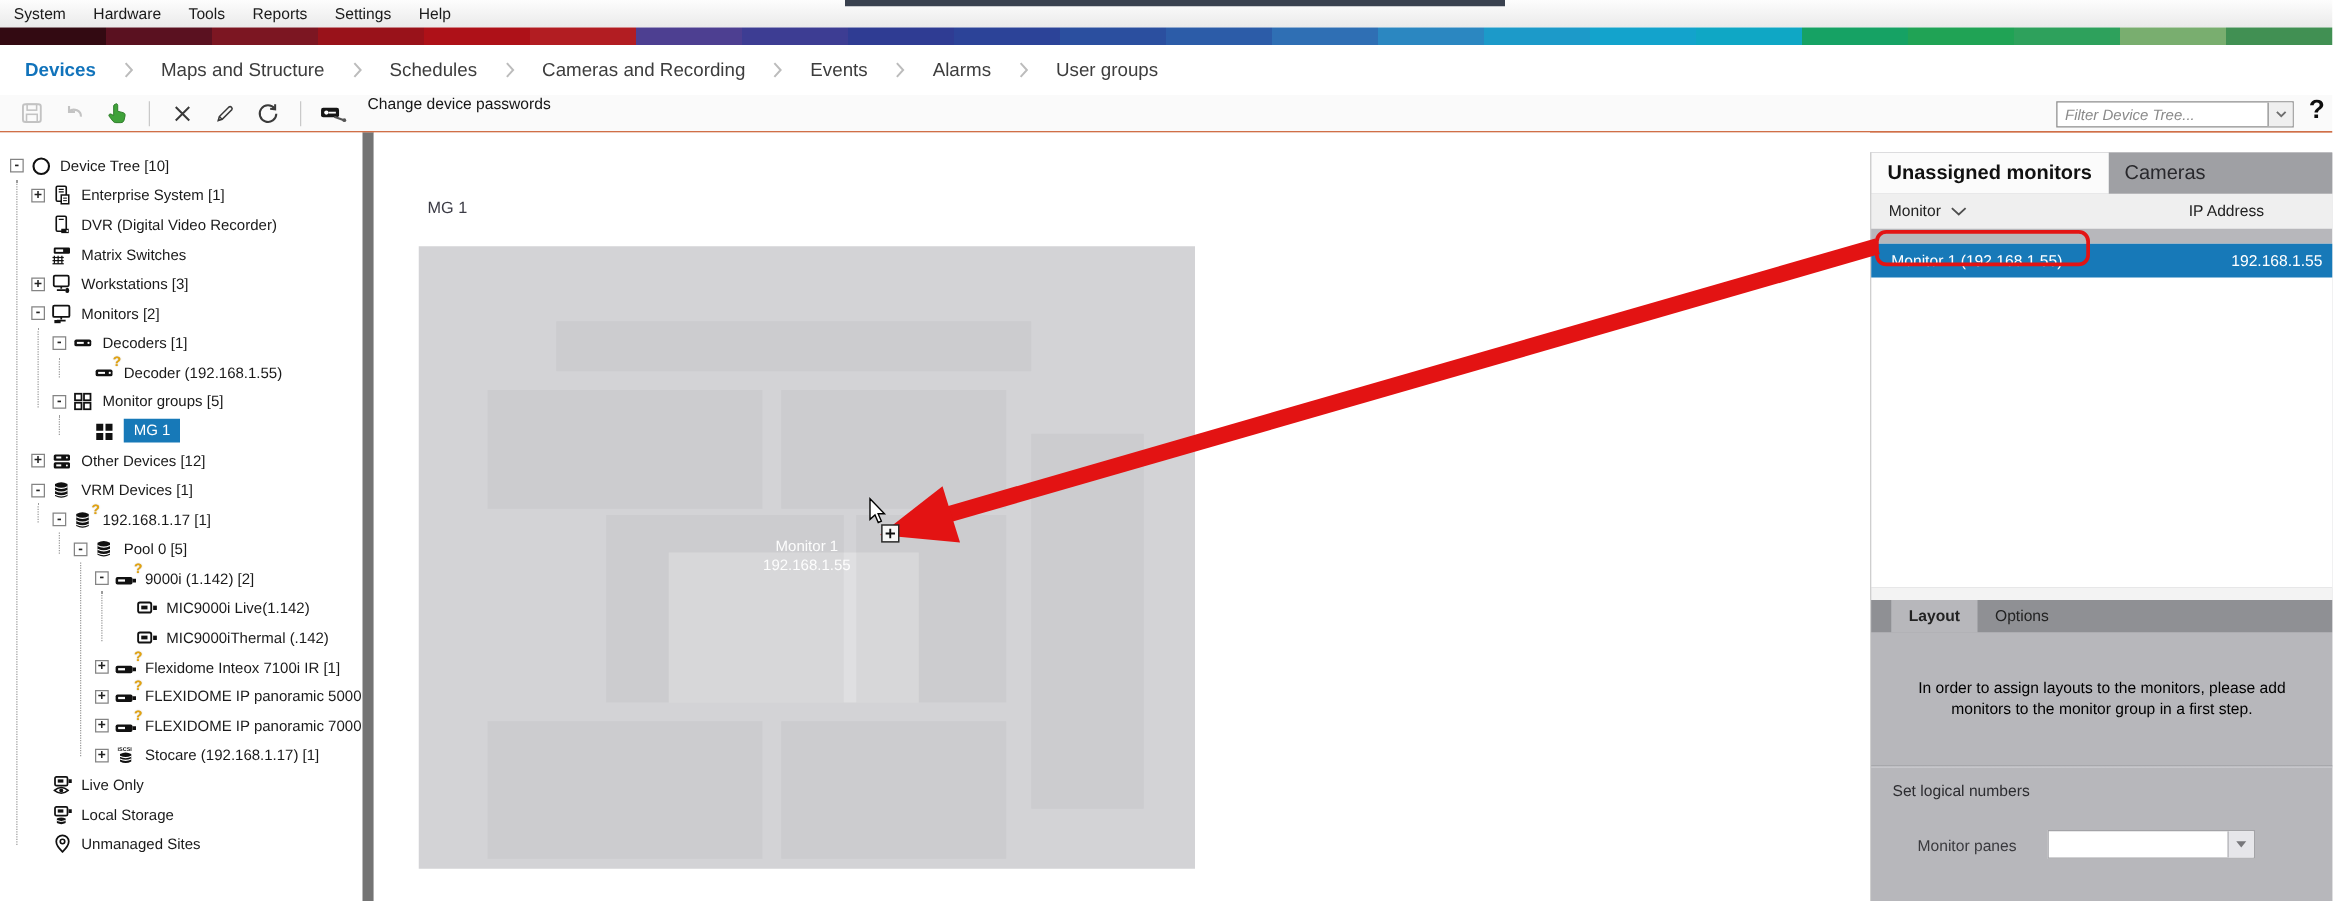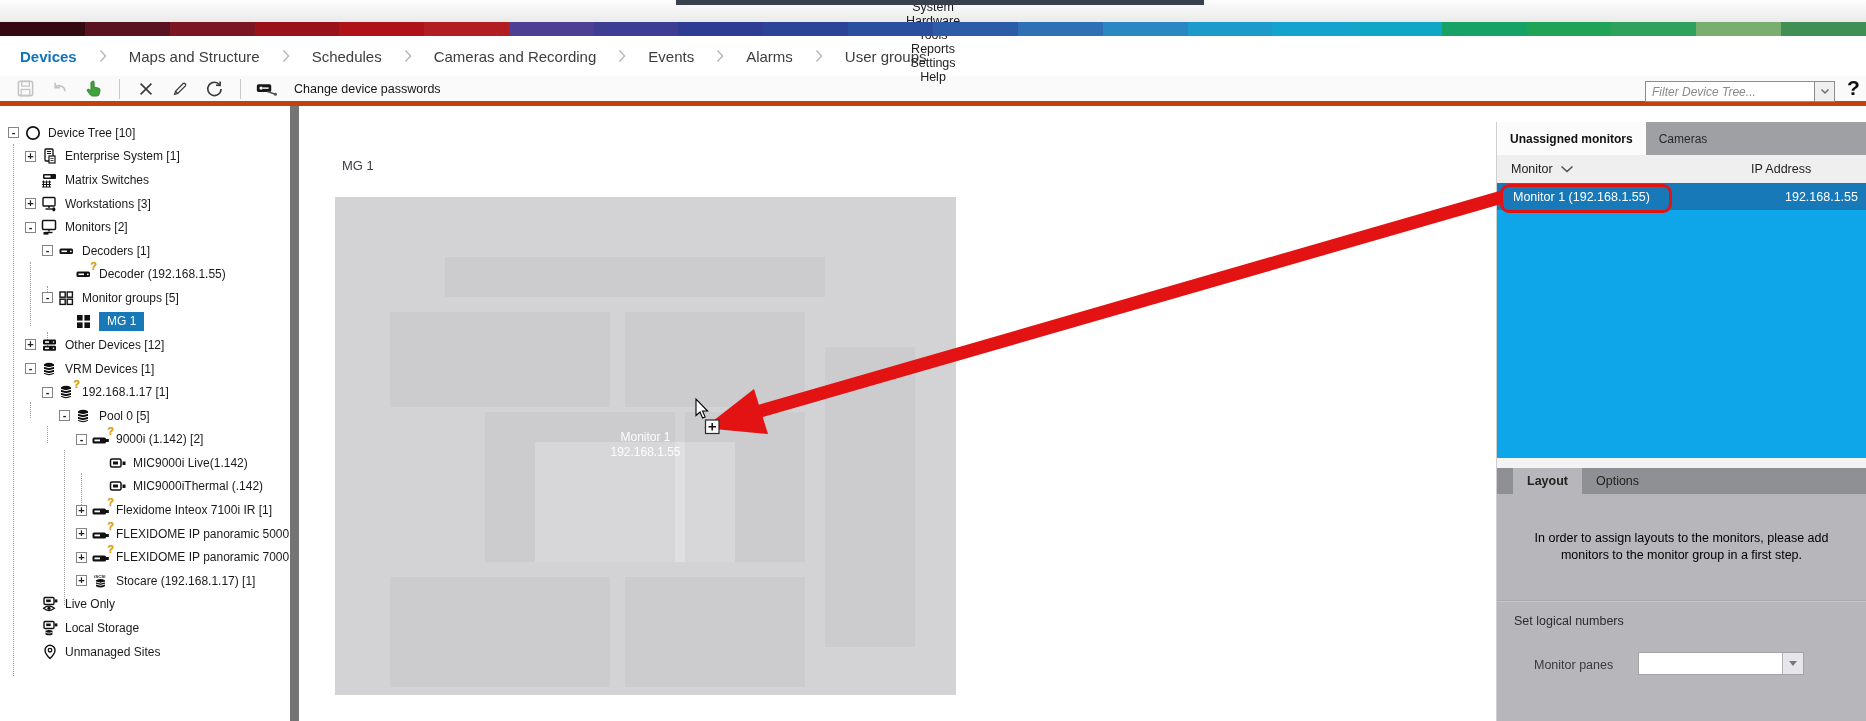--- a/index.html
+++ b/index.html
@@ -2,36 +2,36 @@
 <html><head>
 <meta charset="utf-8">
 <style>
   html,body{margin:0;padding:0;background:#fff;}
   body{width:1866px;height:721px;position:relative;overflow:hidden;
        font-family:"Liberation Sans",sans-serif;color:#1c1c1c;
        --sel-blue:#1779b8;--ann-red:#e31313;--tab-blue:#1173bb;--underline:#185c80;}
 
   
   .menubar{position:absolute;top:0;left:0;right:0;height:22px;
-           background:linear-gradient(#fdfdfd,#eaeaea);display:flex;align-items:center;z-index:2;flex-direction:column;}
+           background:linear-gradient(#fdfdfd,#eaeaea);display:flex;align-items:center;z-index:2;}
   .menu-item{font-size:12.5px;color:#1b1b1b;padding:0 11px;cursor:default;}
   .titlebar-remnant{position:absolute;left:676px;top:0;width:528px;height:5px;background:#39414f;z-index:3;}
   .stripe{position:absolute;top:22px;left:0;right:0;height:14px;z-index:2;}
 
   .navbar{position:absolute;top:36px;left:0;right:0;height:40px;background:#fff;
           display:flex;align-items:center;padding-left:14px;}
   .nav-tab{font-size:15px;color:#3d3d3d;height:52px;display:flex;align-items:center;
            padding:14px 6px;position:relative;box-sizing:border-box;}
   .nav-tab.active{color:var(--tab-blue);font-weight:bold;}
   .nav-tab.active::after{content:"";position:absolute;left:-6px;bottom:0;width:152px;height:5px;
            background:var(--underline);}
   .nav-chevron{margin:0 16px;display:flex;align-items:center;}
 
   .toolbar{position:absolute;top:76px;left:0;right:0;height:30px;background:#fafafa;
-           border-bottom:5px solid #c2410c;display:flex;align-items:center;padding-left:8px;box-sizing:border-box;}
+           border-bottom:1px solid #c2410c;display:flex;padding-left:8px;box-sizing:border-box;}
   .tb-icons{display:flex;align-items:center;}
   .tb-btn{width:22px;height:22px;display:flex;align-items:center;justify-content:center;}
   .tb-sep{width:1px;height:20px;background:#c9c9c9;margin:0 9px;}
   .tb-label{font-size:12.5px;color:#161616;margin-left:10px;}
   .filter-combo{position:absolute;left:1645px;top:5px;width:190px;height:21px;border:1px solid #8d8d8d;
            background:#fff;display:flex;box-sizing:border-box;}
   .filter-combo input{flex:1;border:none;outline:none;font:italic 12px "Liberation Sans",sans-serif;
            padding:0 6px;color:#333;min-width:0;background:transparent;}
   .filter-combo input::placeholder{color:#8a8a8a;font-style:italic;}
   .combo-btn{width:19px;background:#efefef;border-left:1px solid #8d8d8d;display:flex;
@@ -69,26 +69,26 @@
   .monitor-box{position:absolute;left:36px;top:91px;width:621px;height:498px;background:#d3d3d6;}
   .tile{position:absolute;background:rgba(95,95,110,0.06);}
   .tileL{position:absolute;background:rgba(255,255,255,0.28);}
   .mon-label{position:absolute;left:0;right:0;top:233px;text-align:center;
              color:rgba(255,255,255,.95);font-size:12px;line-height:15px;}
 
   
   .rpanel{position:absolute;left:1496px;top:122px;width:370px;bottom:0;border-left:1px solid #cfcfcf;
           box-sizing:border-box;display:flex;flex-direction:column;background:#b7b7bb;}
   .rp-tabs{height:33px;background:#9fa0a4;display:flex;flex:none;}
-  .rp-tab{font-size:12px;color:#28282c;padding:0 13px;display:flex;align-items:center;}
+  .rp-tab{font-size:16px;color:#28282c;padding:0 13px;display:flex;align-items:center;}
   .rp-tab.active{background:#fbfbfb;font-weight:bold;color:#111;}
   .rp-headers{height:28px;background:#efefef;position:relative;flex:none;}
   .rp-h1{position:absolute;left:14px;top:7px;font-size:12.5px;color:#222;display:flex;align-items:center;gap:7px;}
   .rp-h2{position:absolute;left:254px;top:7px;font-size:12.5px;color:#222;}
-  .rp-list{height:275px;background:#0ea5e9;flex:none;}
+  .rp-list{height:275px;background:#ffffff;flex:none;margin-top:12px;}
   .rp-row{height:27px;display:flex;align-items:center;font-size:12.5px;}
   .rp-row.selected{background:var(--sel-blue);color:#fff;}
   .rp-name{padding-left:16px;flex:1;}
   .rp-ip{padding-right:8px;text-align:right;}
   .rp-gap{height:10px;background:#f3f3f3;flex:none;}
   .rp-tabs2{height:26px;background:#8f9094;display:flex;flex:none;padding-left:16px;}
   .rp-tab2{font-size:12.5px;color:#222;padding:0 14px;display:flex;align-items:center;}
   .rp-tab2.active{background:#b7b7bb;font-weight:bold;}
   .rp-body{flex:1;background:#b7b7bb;position:relative;}
   .rp-msg{margin:36px auto 0;width:332px;text-align:center;font-size:12.5px;color:#000000;line-height:1.35;}
@@ -257,20 +257,33 @@
             <line x1="10.5" y1="12.5" x2="13.5" y2="12.5" stroke="#111" stroke-width=".8"></line>
           </svg>
         </span>
         <span class="t-label">Enterprise System [1]</span>
       </div>
       <div class="trow">
         <span class="t-indent" style="width: 25px;"></span>
         <span class="exp-empty"></span>
         <span class="t-icon">
           <svg viewBox="0 0 20 16">
+            <rect x="5" y="1" width="8" height="12" rx="1" fill="#fff" stroke="#111" stroke-width="1.3"></rect>
+            <line x1="7" y1="3.5" x2="11" y2="3.5" stroke="#111"></line>
+            <rect x="9" y="11" width="6" height="3.5" fill="#111"></rect>
+            <circle cx="13.8" cy="12.7" r=".8" fill="#fff"></circle>
+          </svg>
+        </span>
+        <span class="t-label">DVR (Digital Video Recorder)</span>
+      </div>
+      <div class="trow">
+        <span class="t-indent" style="width: 25px;"></span>
+        <span class="exp-empty"></span>
+        <span class="t-icon">
+          <svg viewBox="0 0 20 16">
             <rect x="3" y="2" width="13" height="5" rx="1" fill="#111"></rect>
             <rect x="4.5" y="3.5" width="6" height="2" fill="#fff"></rect>
             <g stroke="#111" stroke-width="1">
               <line x1="3.5" y1="8.5" x2="3.5" y2="15"></line>
               <line x1="6.5" y1="8.5" x2="6.5" y2="15"></line>
               <line x1="9.5" y1="8.5" x2="9.5" y2="15"></line>
               <line x1="2" y1="10" x2="11" y2="10"></line>
               <line x1="2" y1="12.5" x2="11" y2="12.5"></line>
               <line x1="2" y1="15" x2="11" y2="15"></line>
             </g>

